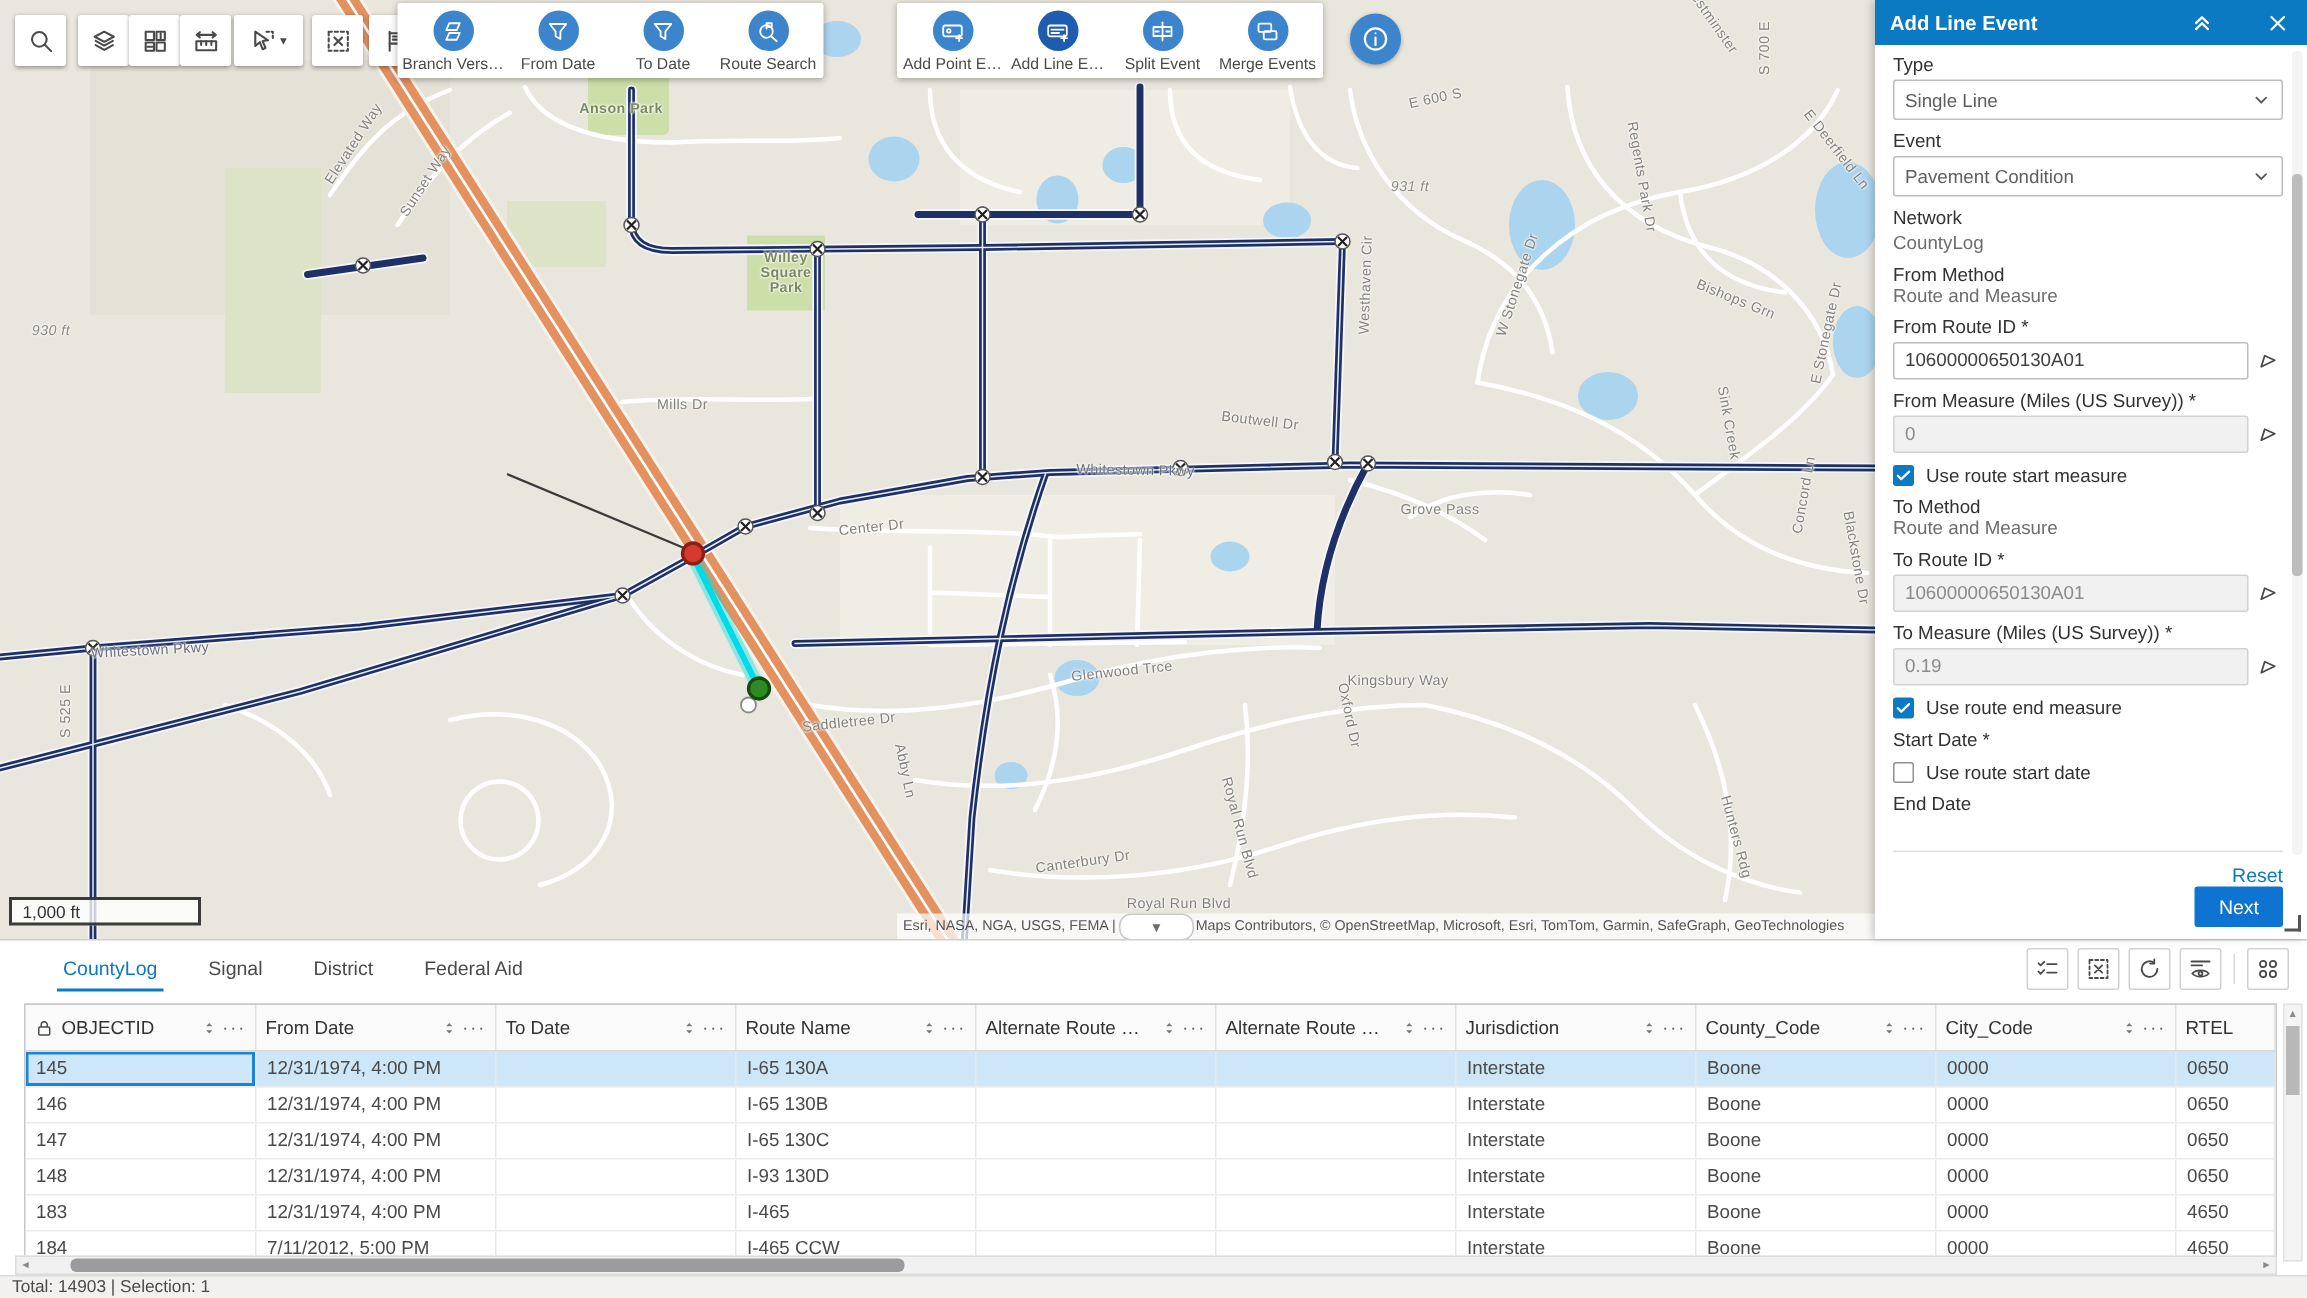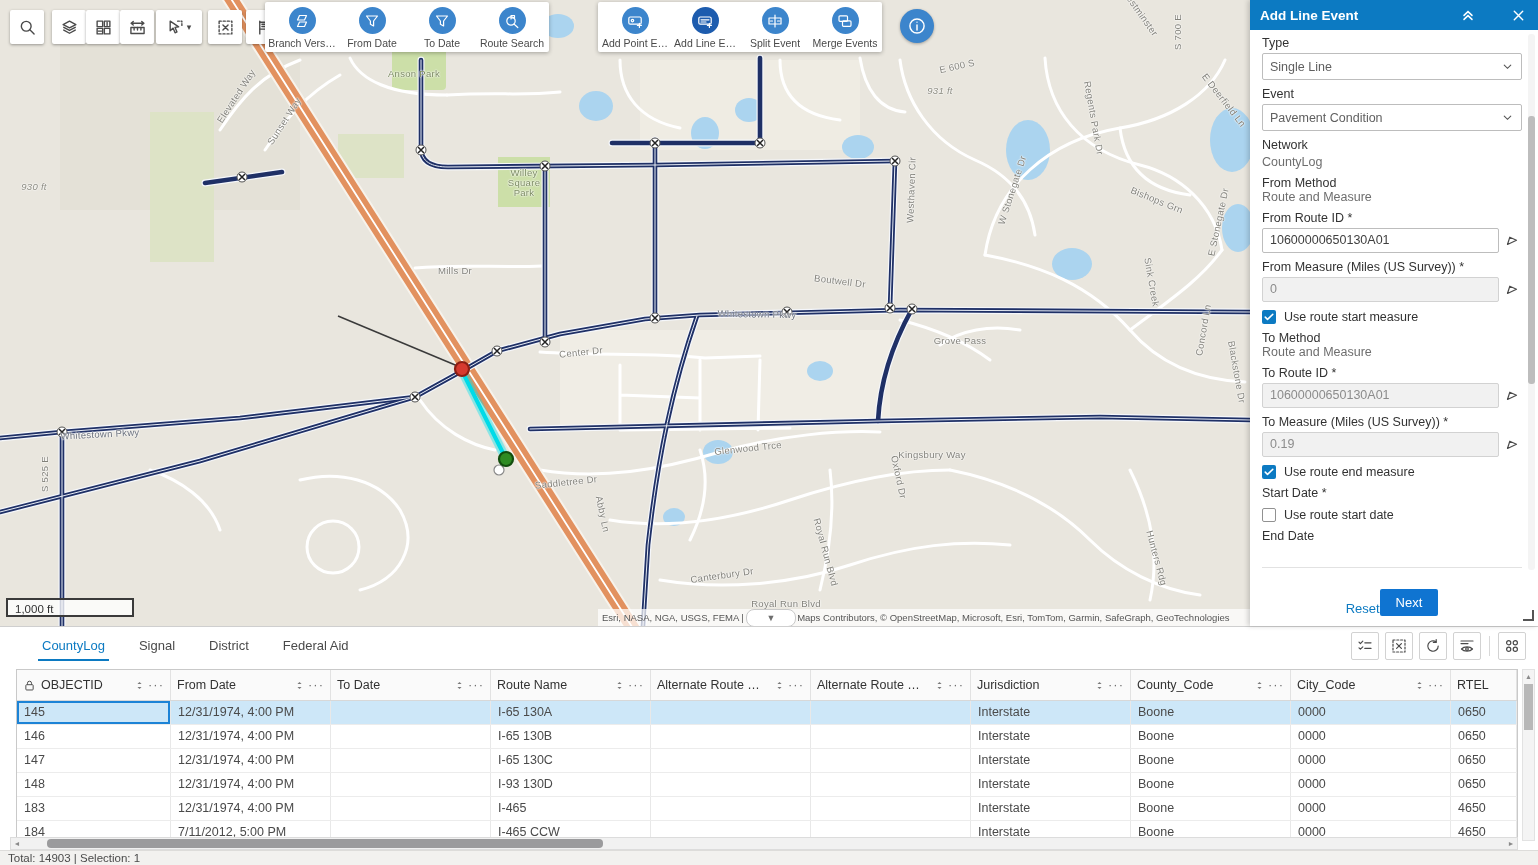--- a/index.html
+++ b/index.html
@@ -3,22 +3,22 @@
 <meta charset="utf-8">
 <style>
   html,body{margin:0;padding:0;}
   body{width:1538px;height:865px;position:relative;overflow:hidden;background:#fff;
        font-family:"Liberation Sans",sans-serif;-webkit-font-smoothing:antialiased;}
   
   .map-region{position:absolute;left:0;top:0;width:1250px;height:626px;overflow:hidden;background:#e9e6de;}
   .map-region svg.basemap{position:absolute;left:0;top:0;}
   .map-label{position:absolute;font-size:9.5px;color:#82817a;white-space:nowrap;letter-spacing:.3px;
        text-shadow:0 0 2px #fff,0 0 2px #fff,0 0 1px #fff;pointer-events:none;}
-  .map-label.park{color:#7a8a5e;}
-  .map-label.elev{font-style:italic;color:#8c8b80;}
+  .map-label.park{color:#7a8a5e;font-weight:bold;}
+  .map-label.elev{font-style:italic;color:#8c8b80;margin-top:35px;}
   .map-label.onroad{color:#6a707c;}
   
   .mbtn{position:absolute;top:10px;width:34px;height:34px;background:#fff;border-radius:2px;
        box-shadow:0 1px 3px rgba(0,0,0,.35);display:flex;align-items:center;justify-content:center;
        color:#4a4a4a;cursor:pointer;}
   .mbtn .caret{font-size:9px;margin-left:3px;color:#4a4a4a;}
   .mbtn svg{stroke:currentColor;fill:none;stroke-width:1.3;stroke-linecap:round;stroke-linejoin:round;}
   
   .tool-panel{position:absolute;top:2px;height:50px;background:#fff;border-radius:2px;
        box-shadow:0 1px 4px rgba(0,0,0,.3);display:flex;align-items:flex-start;padding:0 2px;}
@@ -64,21 +64,21 @@
   .cb.checked{background:#0c7ac2;display:flex;align-items:center;justify-content:center;}
   .cb.unchecked{background:#fff;border:1px solid #919191;}
   .cb svg{stroke:#fff;fill:none;stroke-width:2;stroke-linecap:round;stroke-linejoin:round;}
   .cb-label{color:#323232;}
   .datebox{height:25px;border:1px solid #bdbdbd;border-radius:2px;background:#fff;display:flex;
        align-items:center;padding:0 7px;cursor:pointer;}
   .datebox .cal{color:#5a5a5a;margin-right:7px;display:flex;}
   .datebox .cal svg{stroke:currentColor;fill:none;stroke-width:1.2;}
   .datebox .d-text{flex:1;color:#6e6e6e;}
   .panel-footer{position:absolute;left:12px;right:16px;bottom:10px;height:40px;border-top:1px solid #e2e2e2;
-       display:flex;align-items:flex-end;justify-content:center;padding-top:8px;}
+       display:flex;align-items:flex-end;justify-content:flex-start;padding-top:8px;flex-direction:column;}
   .reset-link{color:#0c7ac2;font-size:13px;cursor:pointer;}
   .next-btn{background:#0f74d1;color:#fff;font-size:13px;border:none;border-radius:2px;
        padding:6px 16px;cursor:pointer;}
   .panel-scroll{position:absolute;right:3px;top:34px;bottom:56px;width:7px;background:#f4f4f4;border-radius:3px;}
   .panel-scroll .thumb{position:absolute;left:0;right:0;top:82px;height:268px;background:#bdbdbd;border-radius:3px;}
   .resize-corner{position:absolute;right:4px;bottom:5px;width:9px;height:9px;
        border-right:2px solid #555;border-bottom:2px solid #555;}
   
   .table-region{position:absolute;left:0;top:626px;width:1538px;height:239px;background:#fff;border-top:1px solid #cfcfcf;box-sizing:border-box;}
   .tabs{position:absolute;left:40px;top:0;height:36px;display:flex;align-items:center;}

